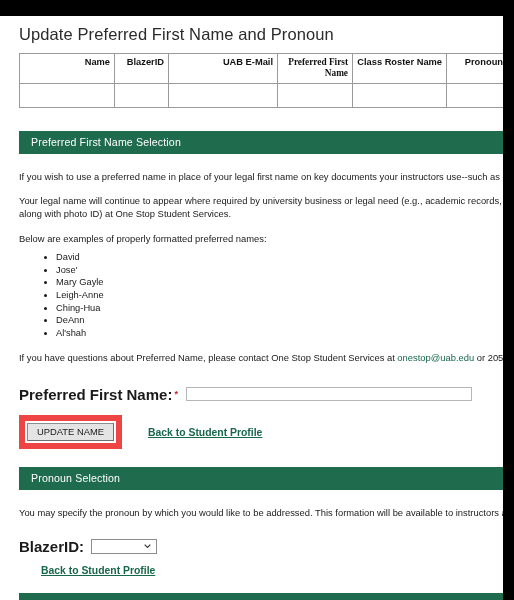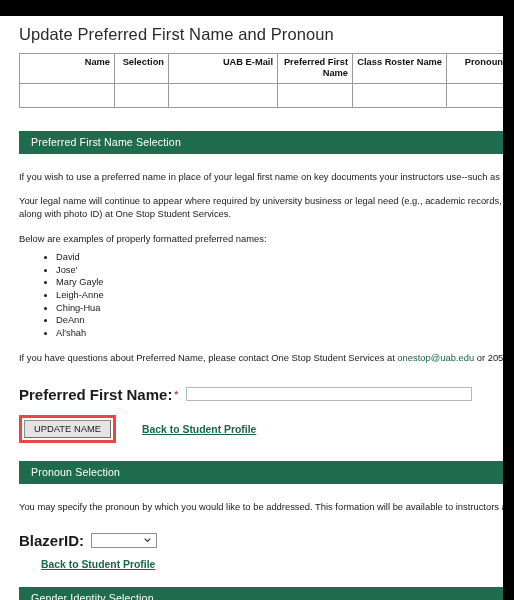--- a/index.html
+++ b/index.html
@@ -56,21 +56,21 @@
   }
   .info-table th {
     font-weight: bold;
   }
   .info-table td {
     height: 17px;
   }
   .col-name      { width: 86px; }
   .col-blazerid  { width: 45px; }
   .col-email     { width: 100px; }
-  .col-preferred { width: 66px; }
+  .col-preferred { width: 66px; font-family: Liberation Serif, serif; }
   .col-roster    { width: 85px; }
   .col-pronoun   { width: 52px; margin-top: 15px; }
 
   
   .section-bar {
     background: #1f6b4d;
     color: #ffffff;
     font-size: 10.6px;
     font-weight: normal;
     padding: 5px 0 6px 12px;
@@ -166,21 +166,21 @@
     display: block;
   }
 
   
   .action-row {
     margin-left: 19px;
     display: flex;
     align-items: center;
   }
   .btn-highlight {
-    border: 3px solid #ef4444;
+    border: 6px solid #ef4444;
     padding: 2px;
     display: inline-block;
     line-height: 0;
   }
   .gray-btn {
     background: #e4e4e4;
     border: 1px solid #8d8d8d;
     border-right-color: #6f6f6f;
     border-bottom-color: #6f6f6f;
     font-size: 9.4px;
@@ -206,21 +206,21 @@
 
 <div id="page">
 <div id="inner">
 
   <h1 class="page-title">Update Preferred First Name and Pronoun</h1>
 
   <table class="info-table">
     <thead>
       <tr>
         <th class="col-name">Name</th>
-        <th class="col-blazerid">Selection</th>
+        <th class="col-blazerid">BlazerID</th>
         <th class="col-email">UAB E-Mail</th>
         <th class="col-preferred">Preferred First Name</th>
         <th class="col-roster">Class Roster Name</th>
         <th class="col-pronoun">Pronoun</th>
       </tr>
     </thead>
     <tbody>
       <tr>
         <td></td>
         <td></td>

